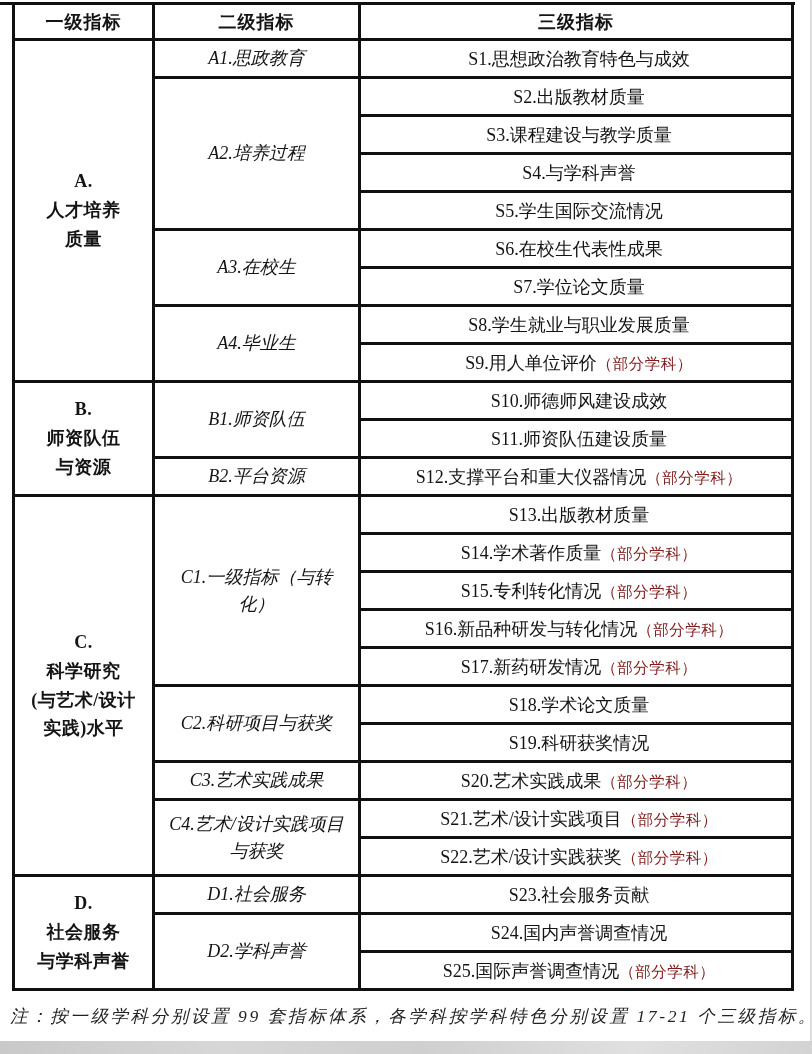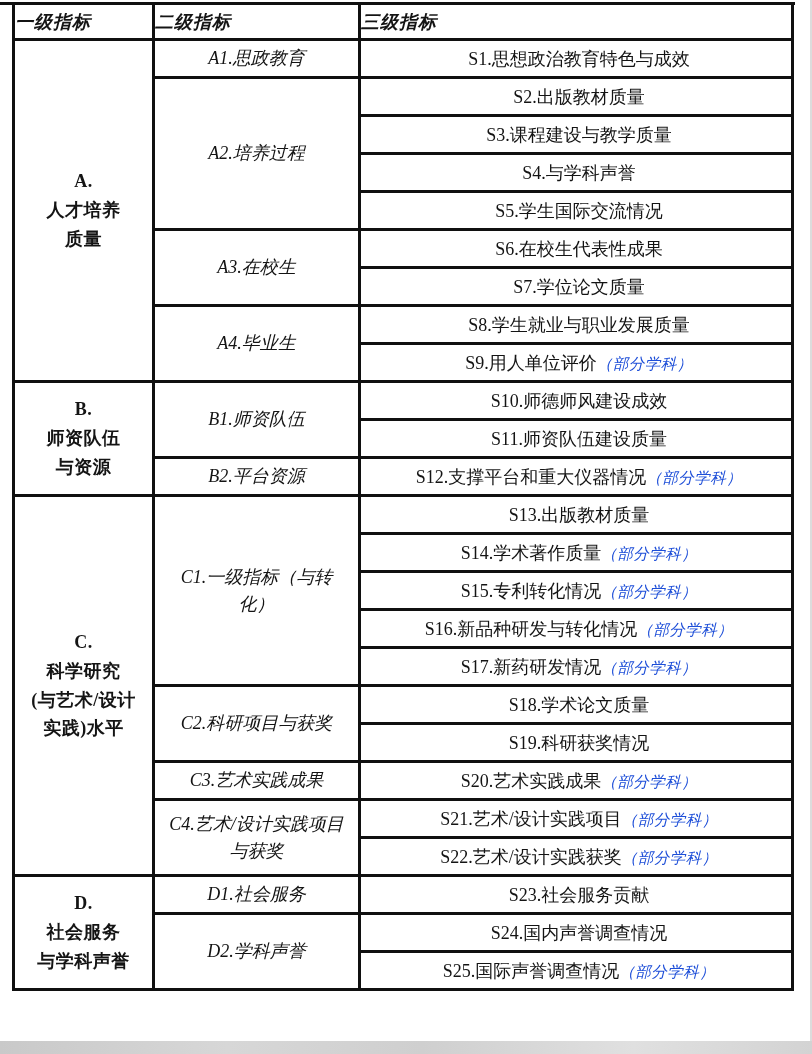--- a/index.html
+++ b/index.html
@@ -33,23 +33,22 @@
 
   .indicator th, .indicator td {
     border: 3px solid #101010;
     color: #141414;
     font-size: 18px;
     vertical-align: middle;
   }
   .indicator th {
     height: 36px;
     font-weight: bold;
-    text-align: left;
+    text-align: center;
     letter-spacing: 1px;
-    font-style: italic;
   }
   .indicator td { height: 38px; }
 
   td.lvl1 {
     text-align: center;
     font-weight: bold;
     line-height: 1.6;
     letter-spacing: 0.5px;
     padding: 0 4px;
   }
@@ -57,24 +56,23 @@
     text-align: center;
     line-height: 1.45;
     padding: 0 8px;
     font-style: italic;
   }
   td.lvl3 {
     text-align: center;
     padding: 0 8px 0 14px;
   }
   span.partial {
-    font-style: italic;
     font-size: 15.5px;
     letter-spacing: 0.5px;
-    color: #1d4ed8;
+    color: #7f1d1d;
   }
 
   .note {
     position: absolute;
     left: 10px; top: 1004px;
     width: 798px;
     font-size: 17.5px;
     font-style: italic;
     color: #222222;
     letter-spacing: 2.6px;
@@ -189,16 +187,17 @@
         <tr>
           <td class="lvl2" rowspan="2">D2.学科声誉</td>
           <td class="lvl3">S24.国内声誉调查情况</td>
         </tr>
         <tr>
           <td class="lvl3">S25.国际声誉调查情况<span class="partial">（部分学科）</span></td>
         </tr>
       </tbody>
   </table>
 
+  <div class="note">注：按一级学科分别设置 99 套指标体系，各学科按学科特色分别设置 17-21 个三级指标。</div>
 
   <div class="right-edge"></div>
   <div class="bottom-strip"></div>
 </div>
 
 </body></html>

